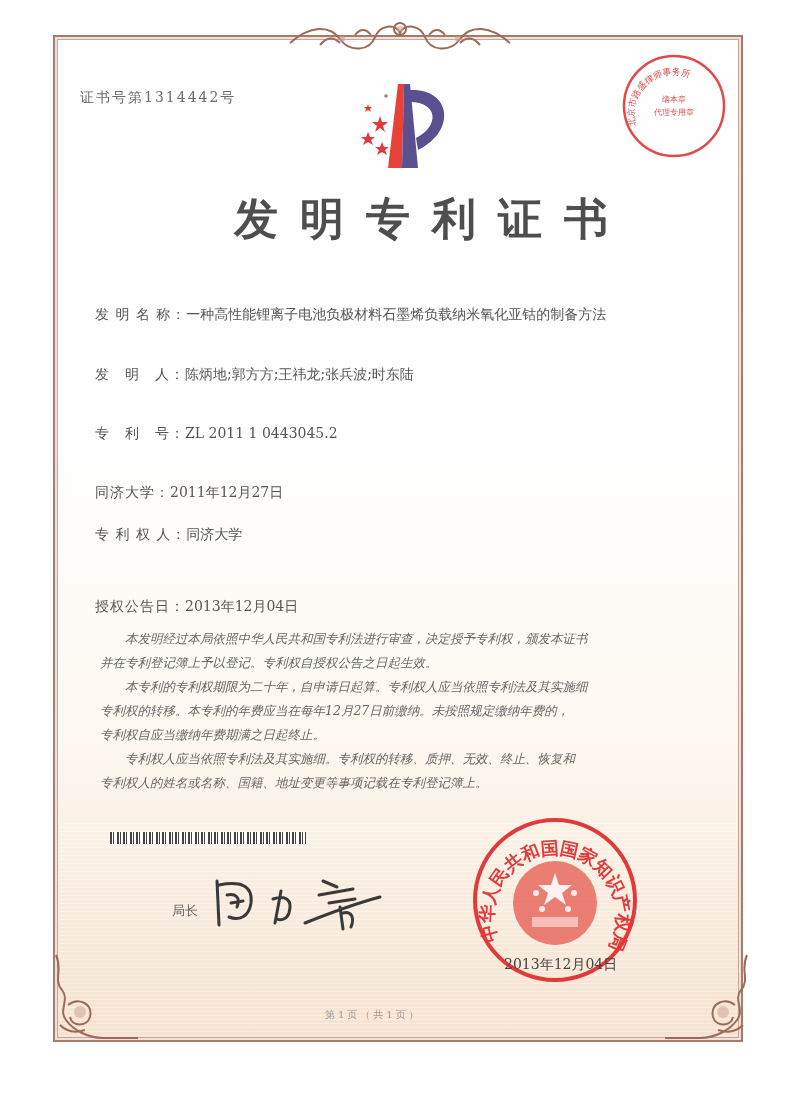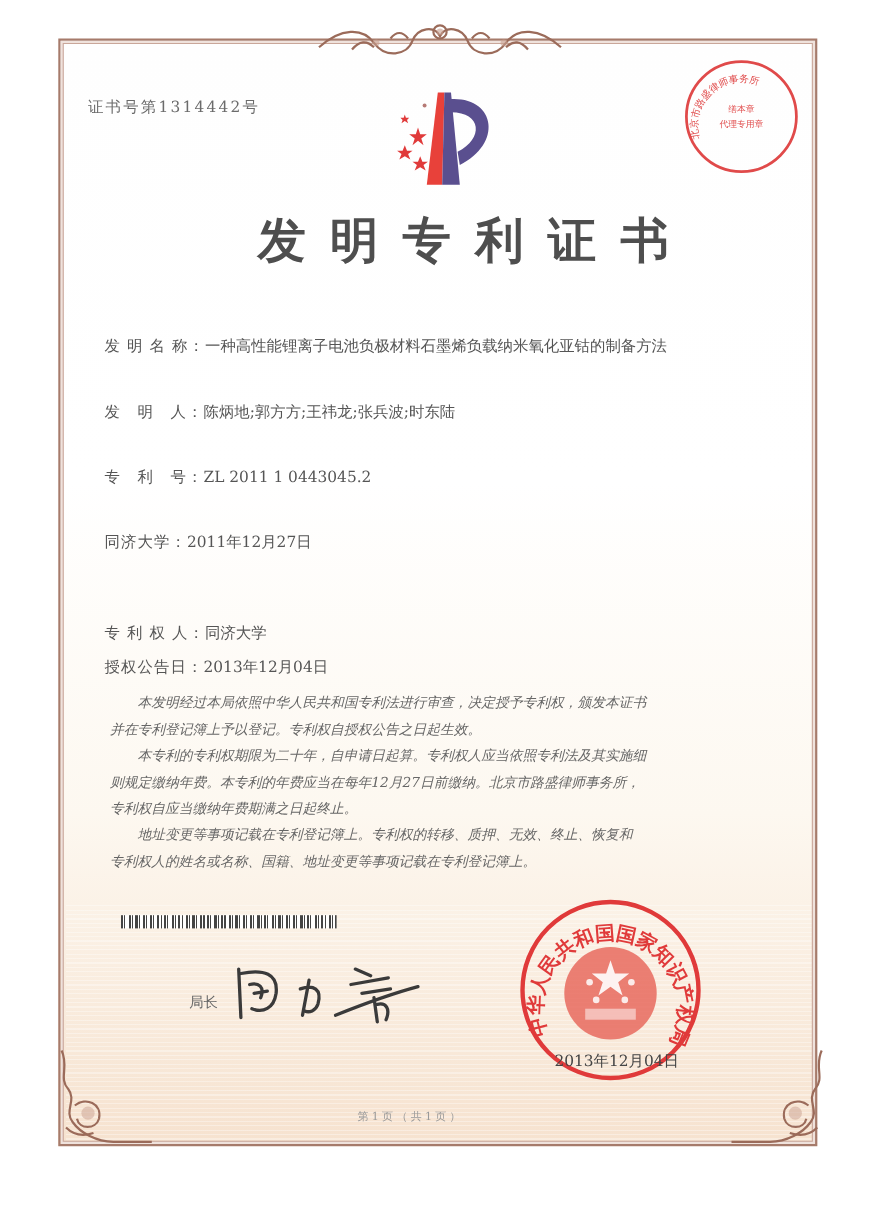--- a/index.html
+++ b/index.html
@@ -98,34 +98,34 @@
   </div>
   <div class="field" style="top:366px;">
     <span class="lbl">发　明　人：</span><span>陈炳地;郭方方;王祎龙;张兵波;时东陆</span>
   </div>
   <div class="field" style="top:425px;">
     <span class="lbl">专　利　号：</span><span>ZL 2011 1 0443045.2</span>
   </div>
   <div class="field" style="top:484px;">
     <span class="lbl">同济大学：</span><span>2011年12月27日</span>
   </div>
-  <div class="field" style="top:567px;text-align:right;">
+  <div class="field" style="top:526px;text-align:right;">
     <span class="lbl">专 利 权 人：</span><span>同济大学</span>
   </div>
   <div class="field" style="top:598px;">
     <span class="lbl">授权公告日：</span><span>2013年12月04日</span>
   </div>
 
   <div class="para" style="top:627px;">
     <p>本发明经过本局依照中华人民共和国专利法进行审查，决定授予专利权，颁发本证书</p>
     <p class="cont">并在专利登记簿上予以登记。专利权自授权公告之日起生效。</p>
     <p>本专利的专利权期限为二十年，自申请日起算。专利权人应当依照专利法及其实施细</p>
-    <p class="cont">则规定缴纳年费。本专利的年费应当在每年12月27日前缴纳。北京市路盛律师事务所，</p>
+    <p class="cont">专利权的转移。本专利的年费应当在每年12月27日前缴纳。未按照规定缴纳年费的，</p>
     <p class="cont">专利权自应当缴纳年费期满之日起终止。</p>
-    <p>地址变更等事项记载在专利登记簿上。专利权的转移、质押、无效、终止、恢复和</p>
+    <p>专利权人应当依照专利法及其实施细。专利权的转移、质押、无效、终止、恢复和</p>
     <p class="cont">专利权人的姓名或名称、国籍、地址变更等事项记载在专利登记簿上。</p>
   </div>
 
   <div class="barcode"></div>
 
   <div class="director">局长</div>
   <svg class="signature" viewBox="0 0 190 60">
     <g fill="none" stroke="#3a3a3a" stroke-width="3" stroke-linecap="round">
       <path d="M12 8 L14 52"></path>
       <path d="M14 12 C35 8, 48 12, 46 30 C44 44, 34 48, 24 44"></path>

